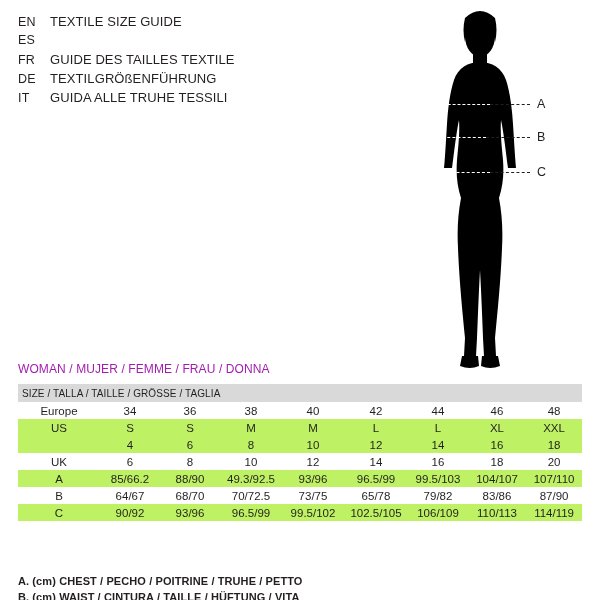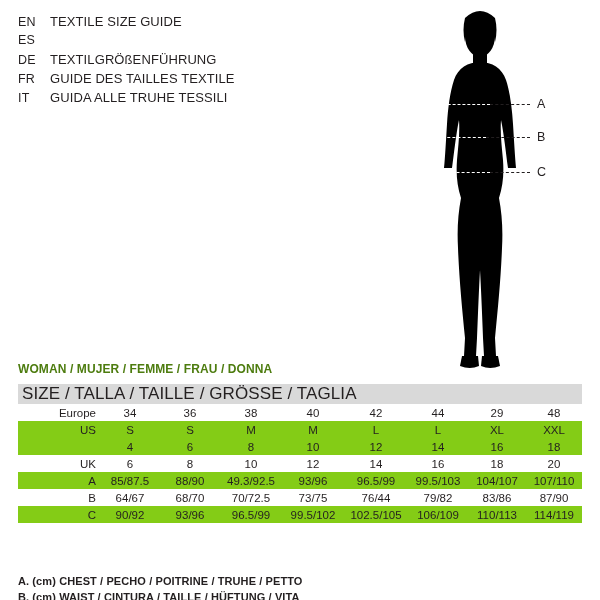--- a/index.html
+++ b/index.html
@@ -74,23 +74,23 @@
     color: #231f20;
     font-family: "Liberation Sans", sans-serif;
   }
 
   
   .woman-heading {
     position: absolute;
     left: 18px;
     top: 362px;
     font-size: 12px;
-    font-weight: bold;
+    font-weight: normal;
     letter-spacing: 0.1px;
-    color: #4d7c0f;
+    color: #a21caf;
   }
 
   
   .table-wrap {
     position: absolute;
     left: 18px;
     top: 384px;
     width: 564px;
   }
   table.size-table {
@@ -102,30 +102,30 @@
   }
   table.size-table td {
     height: 17px;
     padding: 0 4px;
     text-align: center;
     vertical-align: middle;
   }
   table.size-table tr.header-row td {
     background: #d9d9d9;
     text-align: left;
-    font-size: 17px;
+    font-size: 10px;
     letter-spacing: 0.1px;
     height: 18px;
   }
   table.size-table td.rowlabel {
-    text-align: right;
+    text-align: center;
     padding-left: 4px;
   }
   tr.shade td {
-    background: #84cc16;
+    background: #bef264;
   }
   tr.plain td {
     background: #ffffff;
   }
 
   
   .footnotes {
     position: absolute;
     left: 18px;
     top: 573px;
@@ -147,26 +147,26 @@
 
   <div class="lang-block">
     <div class="lang-row">
       <span class="lang-code">EN</span>
       <span class="lang-title">TEXTILE SIZE GUIDE</span>
     </div>
     <div class="lang-row">
       <span class="lang-code">ES</span>
     </div>
     <div class="lang-row">
+      <span class="lang-code">FR</span>
+      <span class="lang-title">GUIDE DES TAILLES TEXTILE</span>
+    </div>
+    <div class="lang-row">
       <span class="lang-code">DE</span>
       <span class="lang-title">TEXTILGRÖßENFÜHRUNG</span>
-    </div>
-    <div class="lang-row">
-      <span class="lang-code">FR</span>
-      <span class="lang-title">GUIDE DES TAILLES TEXTILE</span>
     </div>
     <div class="lang-row">
       <span class="lang-code">IT</span>
       <span class="lang-title">GUIDA ALLE TRUHE TESSILI</span>
     </div>
   </div>
 
   <div class="figure-area">
     <svg class="figure-svg" width="140" height="365" viewBox="0 0 140 365">
       <g fill="#000000">
@@ -242,21 +242,21 @@
         </tr>
 
         <tr class="plain">
           <td class="rowlabel">Europe</td>
           <td>34</td>
           <td>36</td>
           <td>38</td>
           <td>40</td>
           <td>42</td>
           <td>44</td>
-          <td>29</td>
+          <td>46</td>
           <td>48</td>
         </tr>
 
         <tr class="shade">
           <td class="rowlabel">US</td>
           <td>S</td>
           <td>S</td>
           <td>M</td>
           <td>M</td>
           <td>L</td>
@@ -284,37 +284,37 @@
           <td>10</td>
           <td>12</td>
           <td>14</td>
           <td>16</td>
           <td>18</td>
           <td>20</td>
         </tr>
 
         <tr class="shade">
           <td class="rowlabel">A</td>
-          <td>85/87.5</td>
+          <td>85/66.2</td>
           <td>88/90</td>
           <td>49.3/92.5</td>
           <td>93/96</td>
           <td>96.5/99</td>
           <td>99.5/103</td>
           <td>104/107</td>
           <td>107/110</td>
         </tr>
 
         <tr class="plain">
           <td class="rowlabel">B</td>
           <td>64/67</td>
           <td>68/70</td>
           <td>70/72.5</td>
           <td>73/75</td>
-          <td>76/44</td>
+          <td>65/78</td>
           <td>79/82</td>
           <td>83/86</td>
           <td>87/90</td>
         </tr>
 
         <tr class="shade">
           <td class="rowlabel">C</td>
           <td>90/92</td>
           <td>93/96</td>
           <td>96.5/99</td>

